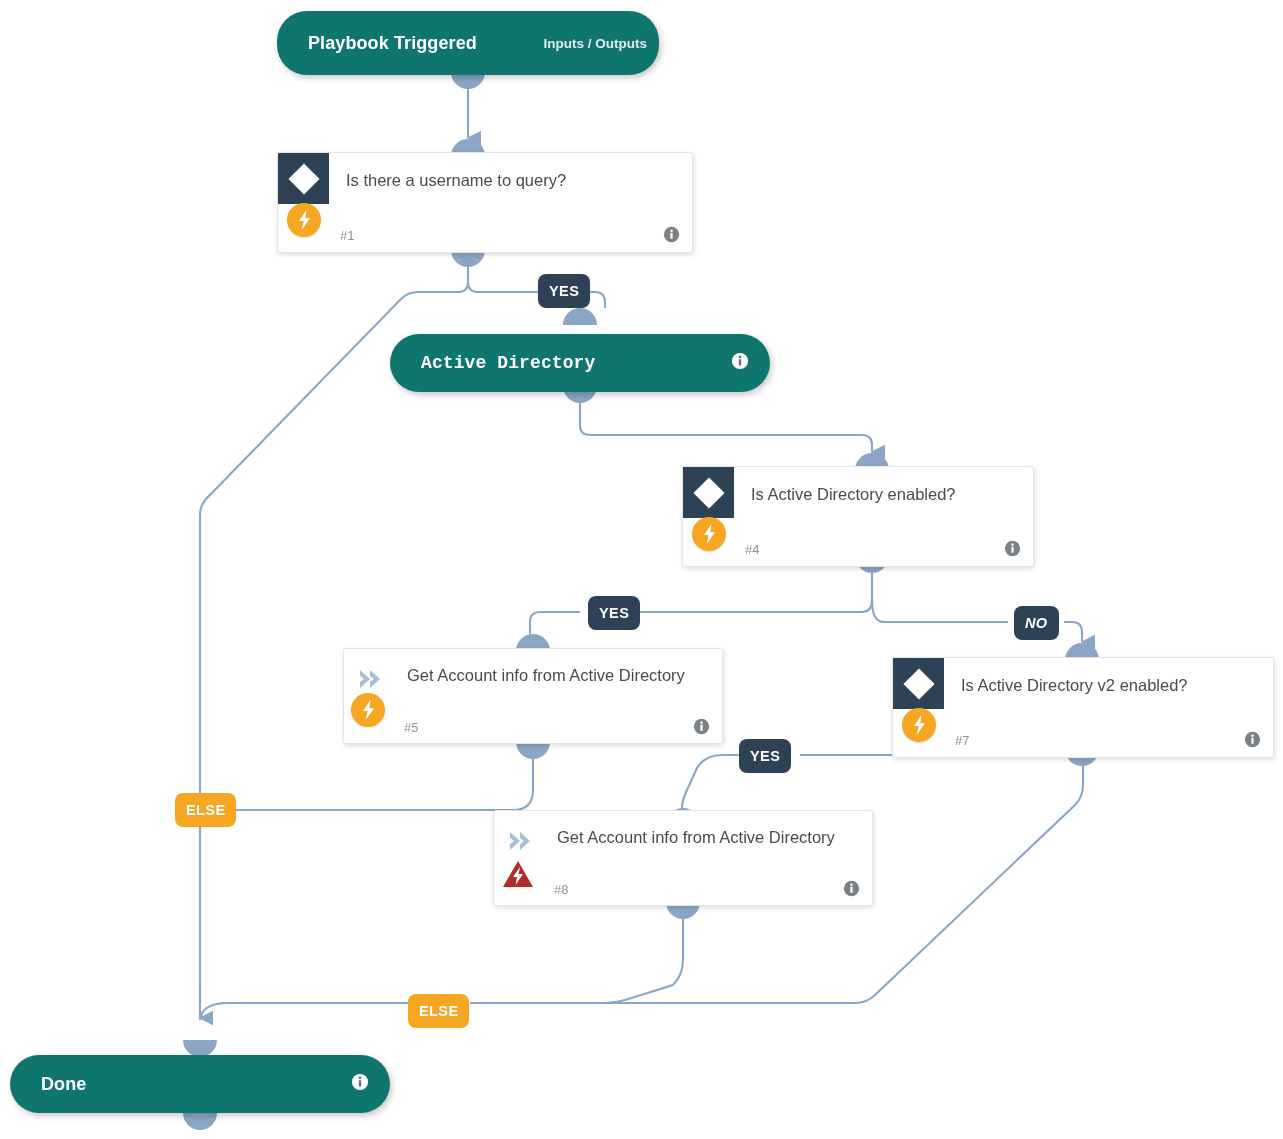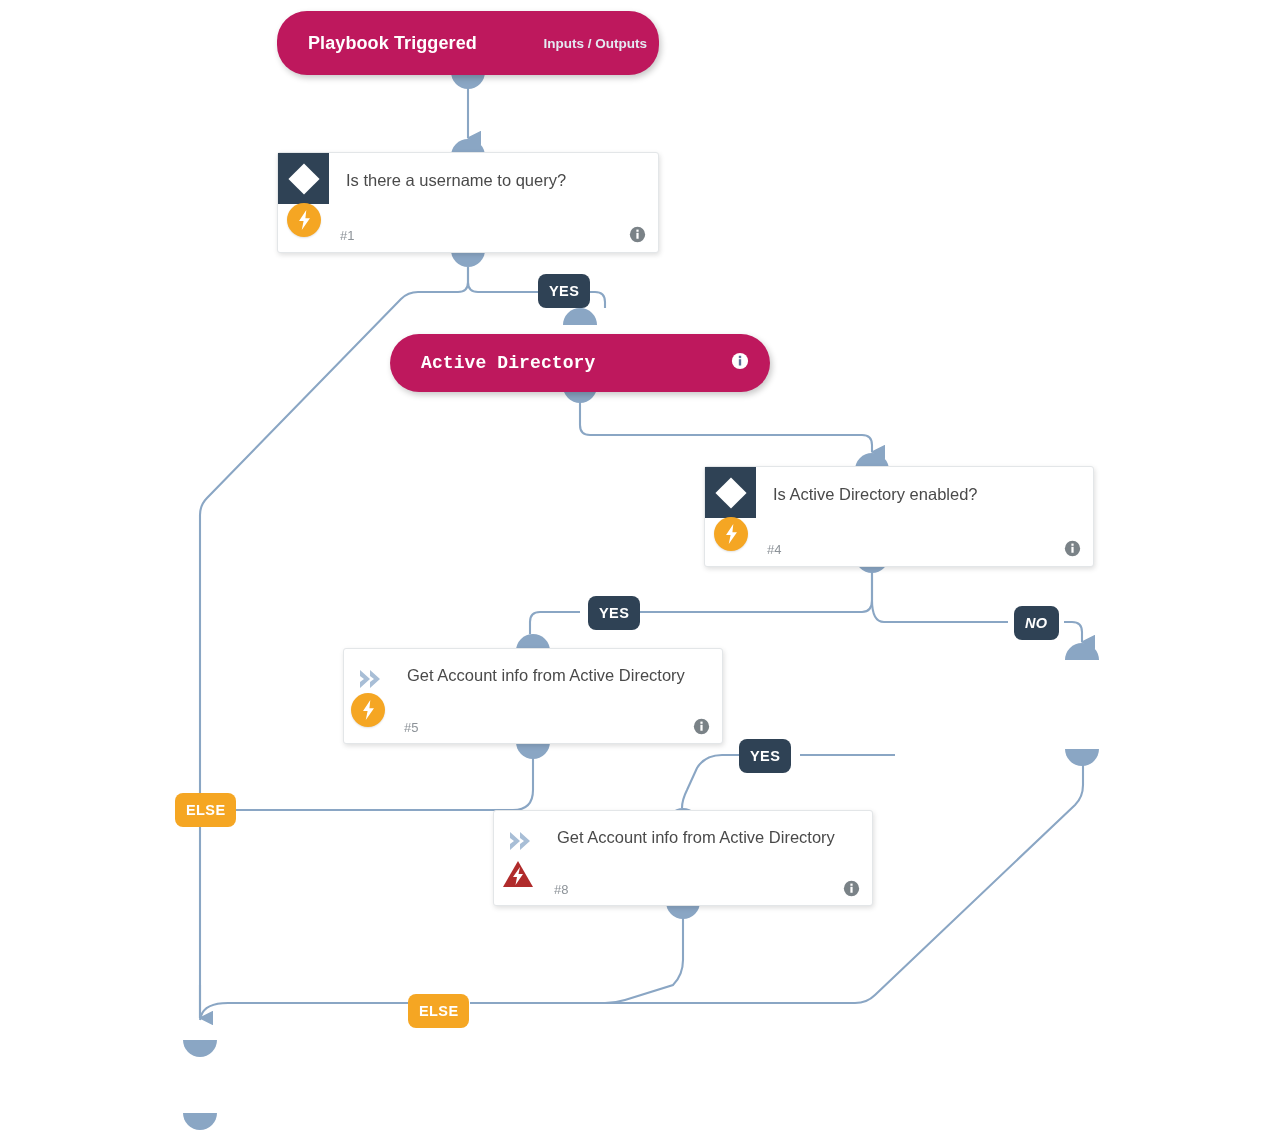--- a/index.html
+++ b/index.html
@@ -29,21 +29,21 @@
     height: 1139px;
     pointer-events: none;
   }
   .node {
     position: absolute;
     box-sizing: border-box;
   }
 
   
   .pill {
-    background: #be185d;
+    background: #0f766e;
     border-radius: 30px;
     box-shadow: 2px 3px 6px rgba(0,0,0,0.22);
     display: flex;
     align-items: center;
     color: #ffffff;
     text-align: right;
   }
   .pill .pill-title {
     font-size: 18px;
     font-weight: bold;
@@ -230,21 +230,21 @@
   <div class="port top" style="left:666px; top:808px;"></div>
   <div class="port bottom" style="left:666px; top:902px;"></div>
   <div class="port bottom" style="left:183px; top:1040px;"></div>
   <div class="port bottom" style="left:183px; top:1113px;"></div>
 
   <div class="node pill" style="left:277px; top:11px; width:382px; height:64px;">
     <span class="pill-title">Playbook Triggered</span>
     <span class="pill-sub">Inputs / Outputs</span>
   </div>
 
-  <div class="node card with-box" style="left:277px; top:152px; width:382px; height:101px;">
+  <div class="node card with-box" style="left:277px; top:152px; width:416px; height:101px;">
     <div class="card-icon-box">
       <div class="diamond"></div>
     </div>
     <div class="card-title">Is there a username to query?</div>
     <div class="badge-circle" style="left:9px; top:50px;">
       <svg width="17" height="20" viewBox="0 0 16 22">
         <path d="M10 0 L2 12 L7 12 L5 22 L14 9 L9 9 Z" fill="#ffffff"></path>
       </svg>
     </div>
     <div class="card-num" style="left:62px; top:75px;">#1</div>
@@ -261,21 +261,21 @@
     <span class="pill-title">Active Directory</span>
     <span class="pill-info">
       <svg width="18" height="18" viewBox="0 0 20 20">
         <circle cx="10" cy="10" r="9" fill="#ffffff"></circle>
         <rect x="8.7" y="8" width="2.6" height="7" fill="#5d6f98"></rect>
         <rect x="8.7" y="4.2" width="2.6" height="2.6" fill="#5d6f98"></rect>
       </svg>
     </span>
   </div>
 
-  <div class="node card with-box" style="left:704px; top:466px; width:390px; height:101px;">
+  <div class="node card with-box" style="left:682px; top:466px; width:352px; height:101px;">
     <div class="card-icon-box">
       <div class="diamond"></div>
     </div>
     <div class="card-title">Is Active Directory enabled?</div>
     <div class="badge-circle" style="left:9px; top:50px;">
       <svg width="17" height="20" viewBox="0 0 16 22">
         <path d="M10 0 L2 12 L7 12 L5 22 L14 9 L9 9 Z" fill="#ffffff"></path>
       </svg>
     </div>
     <div class="card-num" style="left:62px; top:75px;">#4</div>
@@ -304,20 +304,39 @@
     <div class="card-num" style="left:60px; top:71px;">#5</div>
     <div class="info-dot" style="right:12px; top:69px;">
       <svg width="17" height="17" viewBox="0 0 20 20">
         <circle cx="10" cy="10" r="9" fill="#7a8287"></circle>
         <rect x="8.7" y="8" width="2.6" height="7" fill="#ffffff"></rect>
         <rect x="8.7" y="4.2" width="2.6" height="2.6" fill="#ffffff"></rect>
       </svg>
     </div>
   </div>
 
+  <div class="node card with-box" style="left:892px; top:657px; width:382px; height:101px;">
+    <div class="card-icon-box">
+      <div class="diamond"></div>
+    </div>
+    <div class="card-title">Is Active Directory v2 enabled?</div>
+    <div class="badge-circle" style="left:9px; top:50px;">
+      <svg width="17" height="20" viewBox="0 0 16 22">
+        <path d="M10 0 L2 12 L7 12 L5 22 L14 9 L9 9 Z" fill="#ffffff"></path>
+      </svg>
+    </div>
+    <div class="card-num" style="left:62px; top:75px;">#7</div>
+    <div class="info-dot" style="right:12px; top:73px;">
+      <svg width="17" height="17" viewBox="0 0 20 20">
+        <circle cx="10" cy="10" r="9" fill="#7a8287"></circle>
+        <rect x="8.7" y="8" width="2.6" height="7" fill="#ffffff"></rect>
+        <rect x="8.7" y="4.2" width="2.6" height="2.6" fill="#ffffff"></rect>
+      </svg>
+    </div>
+  </div>
 
   <div class="node card" style="left:493px; top:810px; width:380px; height:96px;">
     <div class="chevrons">
       <svg width="34" height="24" viewBox="0 0 34 24">
         <path d="M2 3 L12 12 L2 21 L2 15 L6 12 L2 9 Z" fill="#a8bed6"></path>
         <path d="M12 3 L22 12 L12 21 L12 15 L16 12 L12 9 Z" fill="#a8bed6"></path>
       </svg>
     </div>
     <div class="card-title" style="left:63px; right:30px; top:13px;">Get Account info from Active Directory</div>
     <div class="badge-tri" style="left:7px; top:48px;">
@@ -329,20 +348,30 @@
     <div class="card-num" style="left:60px; top:71px;">#8</div>
     <div class="info-dot" style="right:12px; top:69px;">
       <svg width="17" height="17" viewBox="0 0 20 20">
         <circle cx="10" cy="10" r="9" fill="#7a8287"></circle>
         <rect x="8.7" y="8" width="2.6" height="7" fill="#ffffff"></rect>
         <rect x="8.7" y="4.2" width="2.6" height="2.6" fill="#ffffff"></rect>
       </svg>
     </div>
   </div>
 
+  <div class="node pill" style="left:10px; top:1055px; width:380px; height:58px;">
+    <span class="pill-title">Done</span>
+    <span class="pill-info">
+      <svg width="18" height="18" viewBox="0 0 20 20">
+        <circle cx="10" cy="10" r="9" fill="#ffffff"></circle>
+        <rect x="8.7" y="8" width="2.6" height="7" fill="#5d6f98"></rect>
+        <rect x="8.7" y="4.2" width="2.6" height="2.6" fill="#5d6f98"></rect>
+      </svg>
+    </span>
+  </div>
 
   <div class="label dark" style="left:538px; top:274px;">YES</div>
 
   <div class="label dark" style="left:588px; top:596px;">YES</div>
 
   <div class="label dark" style="left:1014px; top:606px;font-style:italic;">NO</div>
 
   <div class="label dark" style="left:739px; top:739px;">YES</div>
 
   <div class="label amber" style="left:175px; top:793px;">ELSE</div>

